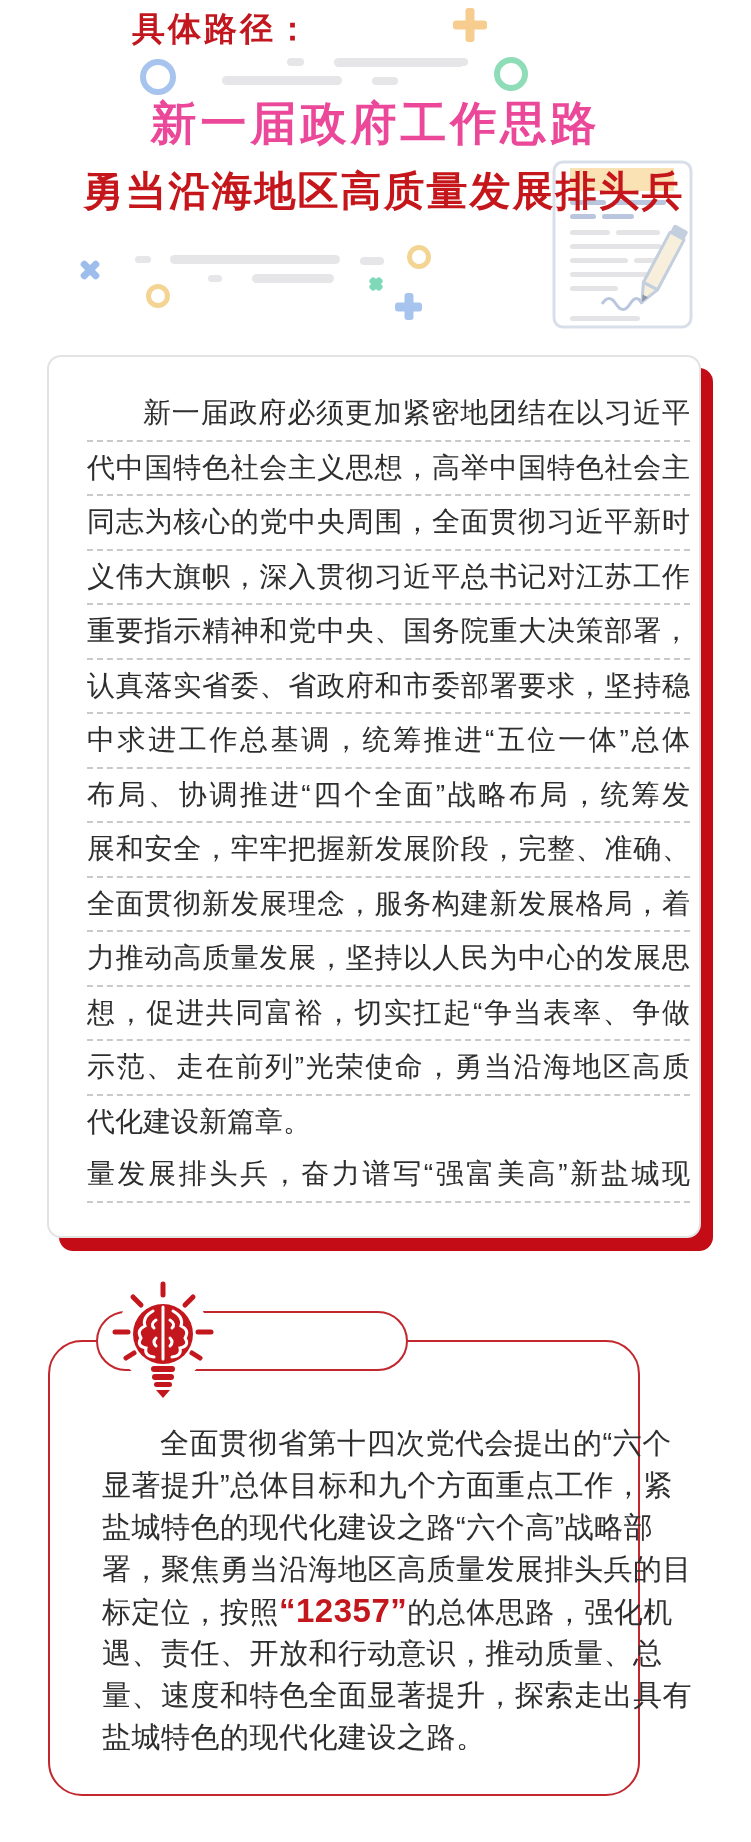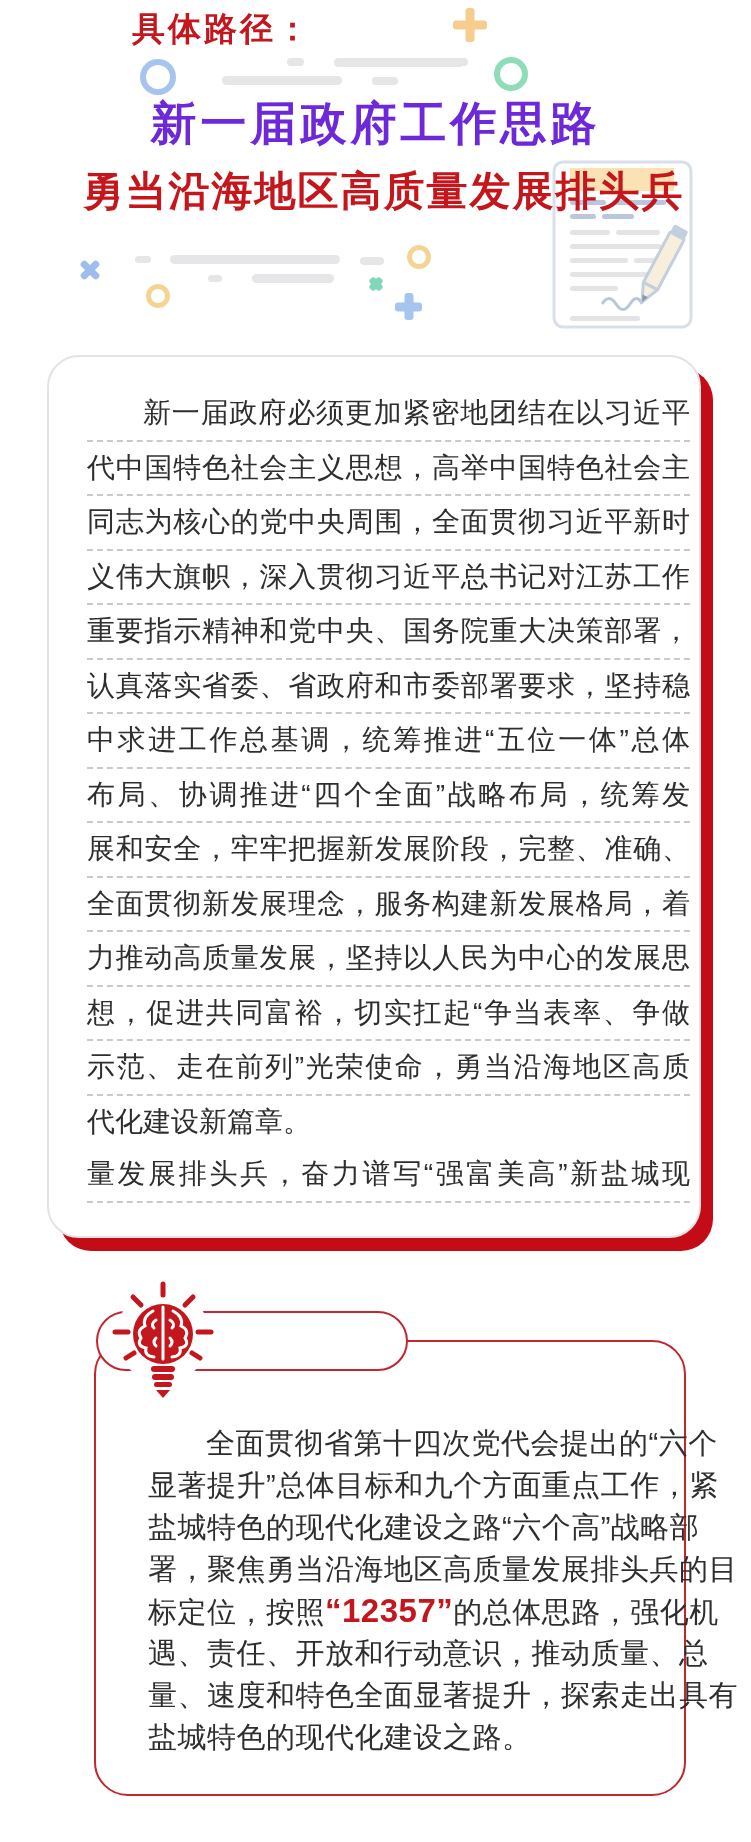--- a/index.html
+++ b/index.html
@@ -15,46 +15,46 @@
   .plus::before,.plus::after{content:"";position:absolute;background:currentColor;border-radius:3px;}
   .plus::before{left:50%;top:0;width:9px;height:100%;transform:translateX(-50%);}
   .plus::after{top:50%;left:0;height:9px;width:100%;transform:translateY(-50%);}
   .xmark{position:absolute;}
   .xmark::before,.xmark::after{content:"";position:absolute;left:50%;top:50%;background:currentColor;border-radius:3px;width:100%;height:7px;}
   .xmark::before{transform:translate(-50%,-50%) rotate(45deg);}
   .xmark::after{transform:translate(-50%,-50%) rotate(-45deg);}
   
   .title{
     position:absolute;top:94px;left:0;width:100%;text-align:center;z-index:3;
-    font-size:46px;line-height:58px;font-weight:bold;color:#6d28d9;letter-spacing:4px;
+    font-size:46px;line-height:58px;font-weight:bold;color:#ec4899;letter-spacing:4px;
   }
   .subtitle{
     position:absolute;top:164px;left:8px;width:100%;text-align:center;z-index:3;
     font-size:41px;line-height:54px;font-weight:bold;color:#c5161b;letter-spacing:2px;
   }
   .paper-illo{position:absolute;left:550px;top:158px;z-index:1;}
   
   .card1{
     position:absolute;left:47px;top:355px;width:654px;height:883px;box-sizing:border-box;
-    background:#fff;border:2px solid #e3e3e4;border-radius:32px;
+    background:#fff;border:2px solid #e3e3e4;border-radius:14px;
     box-shadow:12px 13px 0 #c30c16;z-index:2;
   }
   .card1-text{padding:30px 9px 0 38px;}
   .card1-text .line{
     height:52.5px;line-height:52.5px;border-bottom:2px dashed #c9c9c9;
     font-size:28px;color:#2e2e2e;
     text-align:justify;text-align-last:justify;
     overflow:hidden;white-space:nowrap;
   }
   .card1-text .line.last{border-bottom:none;text-align-last:left;}
   .card1-text .line.indent{text-indent:2em;}
   
   .card2{
     position:absolute;left:48px;top:1340px;width:592px;height:456px;box-sizing:border-box;
-    background:#fff;border:2.5px solid #c2272e;border-radius:34px;z-index:1;margin-left:46px;
+    background:#fff;border:2.5px solid #c2272e;border-radius:34px;z-index:1;
   }
   .card2-text{padding:80px 24px 0 52px;}
   .card2-text .line{
     height:42px;line-height:42px;font-size:29px;color:#2e2e2e;letter-spacing:0.5px;
     white-space:nowrap;overflow:visible;
   }
   .card2-text .line.indent{text-indent:2em;}
   .card2-text .hl{color:#c3161d;font-weight:bold;font-size:33px;}
   .badge{
     position:absolute;left:96px;top:1311px;width:312px;height:60px;box-sizing:border-box;

